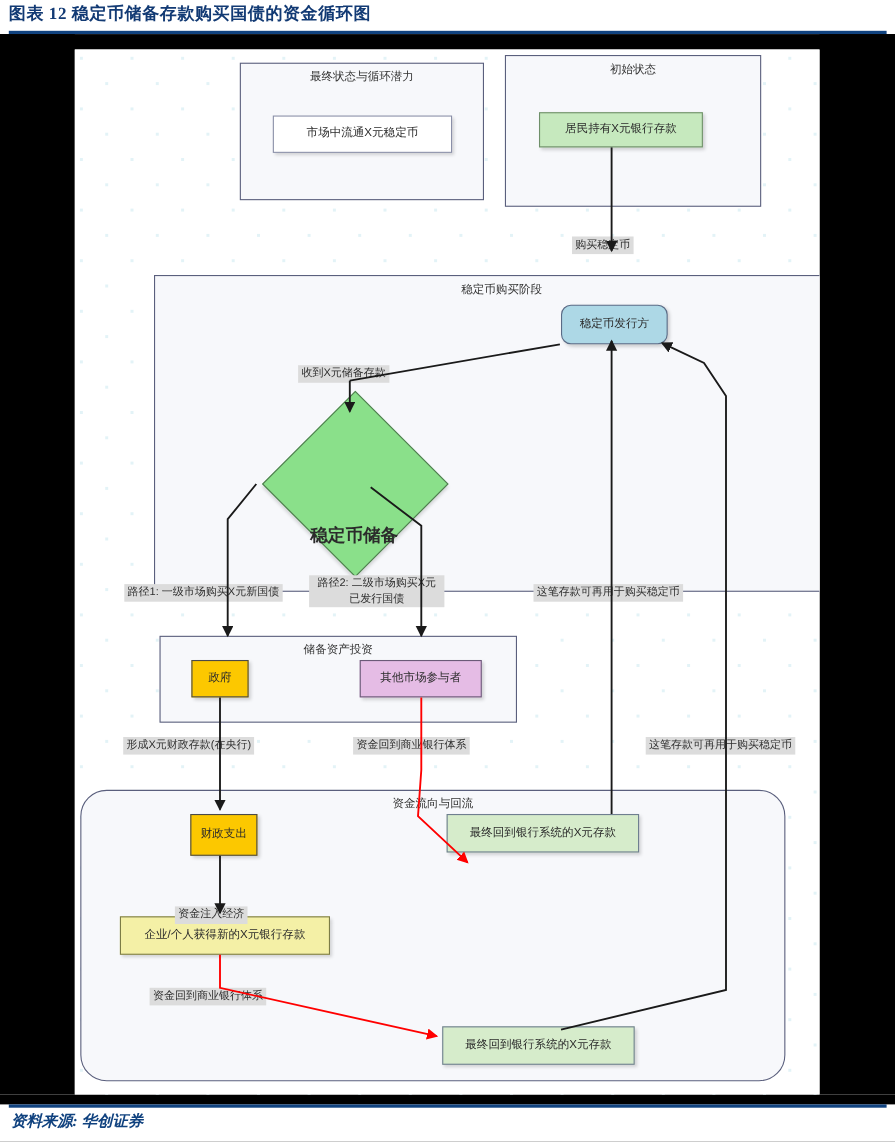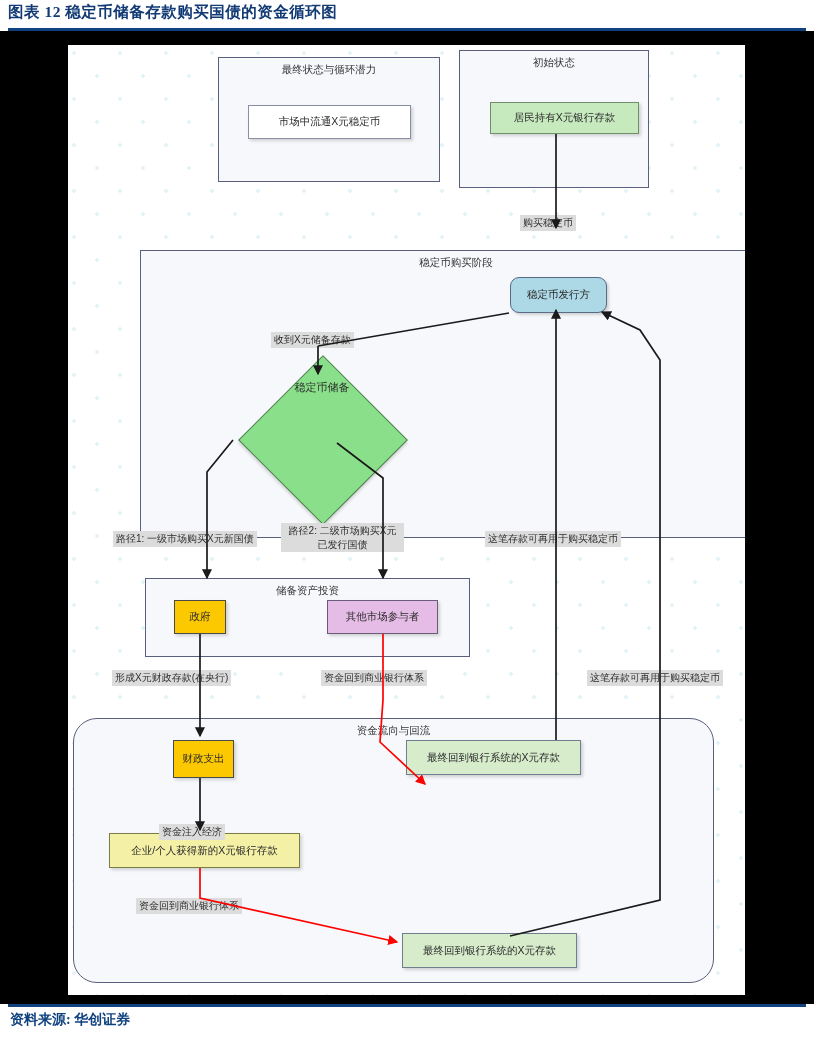--- a/index.html
+++ b/index.html
@@ -8,21 +8,21 @@
 
   
   .hdr-title{position:absolute;left:8px;top:2px;font-family:"Liberation Serif","DejaVu Serif",serif;
     font-weight:bold;font-size:15.5px;color:#123a74;letter-spacing:.5px;white-space:nowrap;
     font-style:normal;}
   .hdr-rule{position:absolute;left:8px;top:28px;width:798px;height:3px;background:#10427f;}
 
   
   .ftr-rule{position:absolute;left:8px;top:1004px;width:798px;height:3px;background:#10427f;}
   .ftr-text{position:absolute;left:10px;top:1011px;font-family:"Liberation Serif","DejaVu Serif",serif;
-    font-weight:bold;font-size:14px;color:#10427f;white-space:nowrap;}
+    font-weight:bold;font-style:italic;font-size:14px;color:#10427f;white-space:nowrap;}
 
   
   .mask{position:absolute;background:#000;}
   .m-top{left:0;top:31px;width:814px;height:14px;}
   .m-left{left:0;top:31px;width:68px;height:964px;}
   .m-right{left:745px;top:31px;width:69px;height:964px;}
   .m-bot{left:0;top:995px;width:814px;height:9px;}
 
   
   .canvas{position:absolute;left:68px;top:45px;width:677px;height:950px;background:#ffffff;
@@ -46,22 +46,22 @@
   .n-white{background:#ffffff;border:1.5px solid #8a8fa8;}
   .n-green{background:#c6e9be;border:1.2px solid #6f8f6a;}
   .n-green2{background:#d6eccb;border:1.4px solid #6f7f90;}
   .n-blue{background:#add8e6;border:1.5px solid #5a6b86;border-radius:9px;}
   .n-gold{background:#fcc800;border:1.6px solid #4a4a4a;}
   .n-yellow{background:#f4f0a6;border:1.4px solid #7c7c46;}
   .n-plum{background:#e5bce5;border:1.4px solid #6b5a78;}
 
   .diamond{position:absolute;width:118px;height:118px;background:#8ae08a;
     border:1.3px solid #4f7a4f;transform:rotate(45deg);box-shadow:2px 2px 3px rgba(0,0,0,.15);}
-  .diamond-txt{position:absolute;display:flex;align-items:flex-start;justify-content:center;
-    font-size:11px;color:#2b2b2b;}
+  .diamond-txt{position:absolute;display:flex;align-items:flex-end;justify-content:center;
+    font-size:16px;color:#2b2b2b;font-weight:bold;}
 
   .elbl{position:absolute;background:#dcdcdc;color:#2f2f2f;font-size:10px;line-height:1.35;
     padding:1px 3px;box-sizing:border-box;text-align:center;white-space:nowrap;}
   .elbl.wrap{white-space:normal;}
 </style>
 </head>
 <body>
 
 <div class="page">
 
@@ -72,21 +72,21 @@
   <div class="mask m-left"></div>
   <div class="mask m-right"></div>
   <div class="mask m-bot"></div>
 
   <div class="canvas">
 
     <div class="grp" style="left:150px;top:12px;width:222px;height:125px;">
       <div class="grp-title">最终状态与循环潜力</div>
     </div>
 
-    <div class="grp" style="left:391px;top:5px;width:190px;height:138px;">
+    <div class="grp" style="left:391px;top:5px;width:233px;height:138px;">
       <div class="grp-title">初始状态</div>
     </div>
 
     <div class="grp" style="left:72px;top:205px;width:632px;height:288px;">
       <div class="grp-title">稳定币购买阶段</div>
     </div>
 
     <div class="grp" style="left:77px;top:533px;width:325px;height:79px;">
       <div class="grp-title">储备资产投资</div>
     </div>

